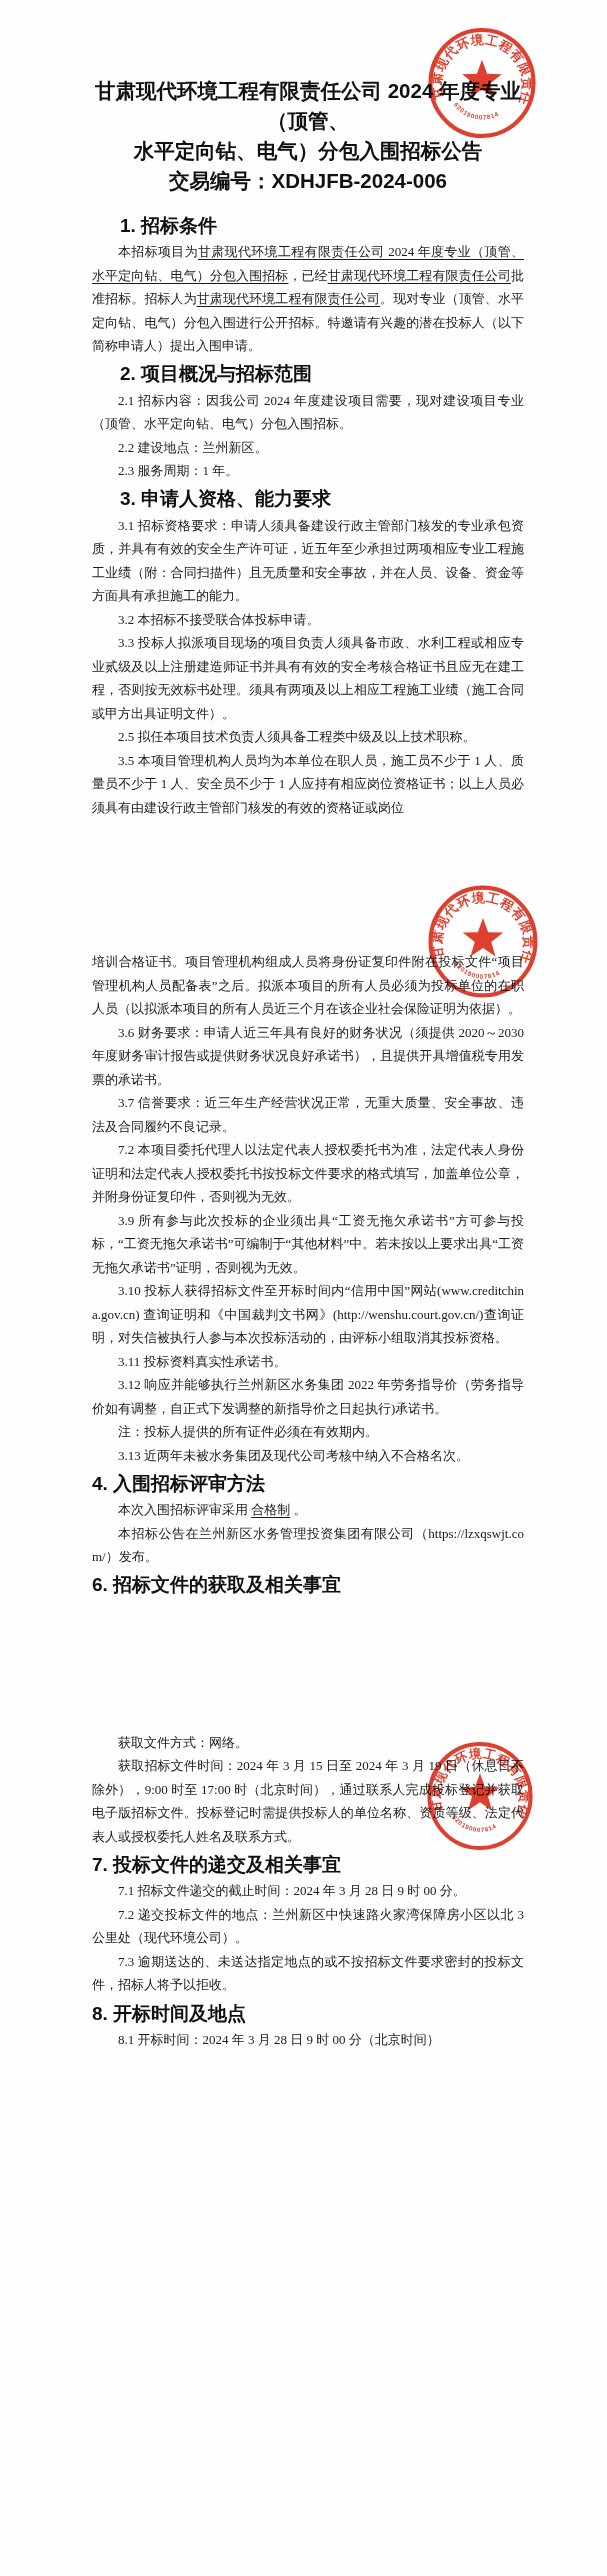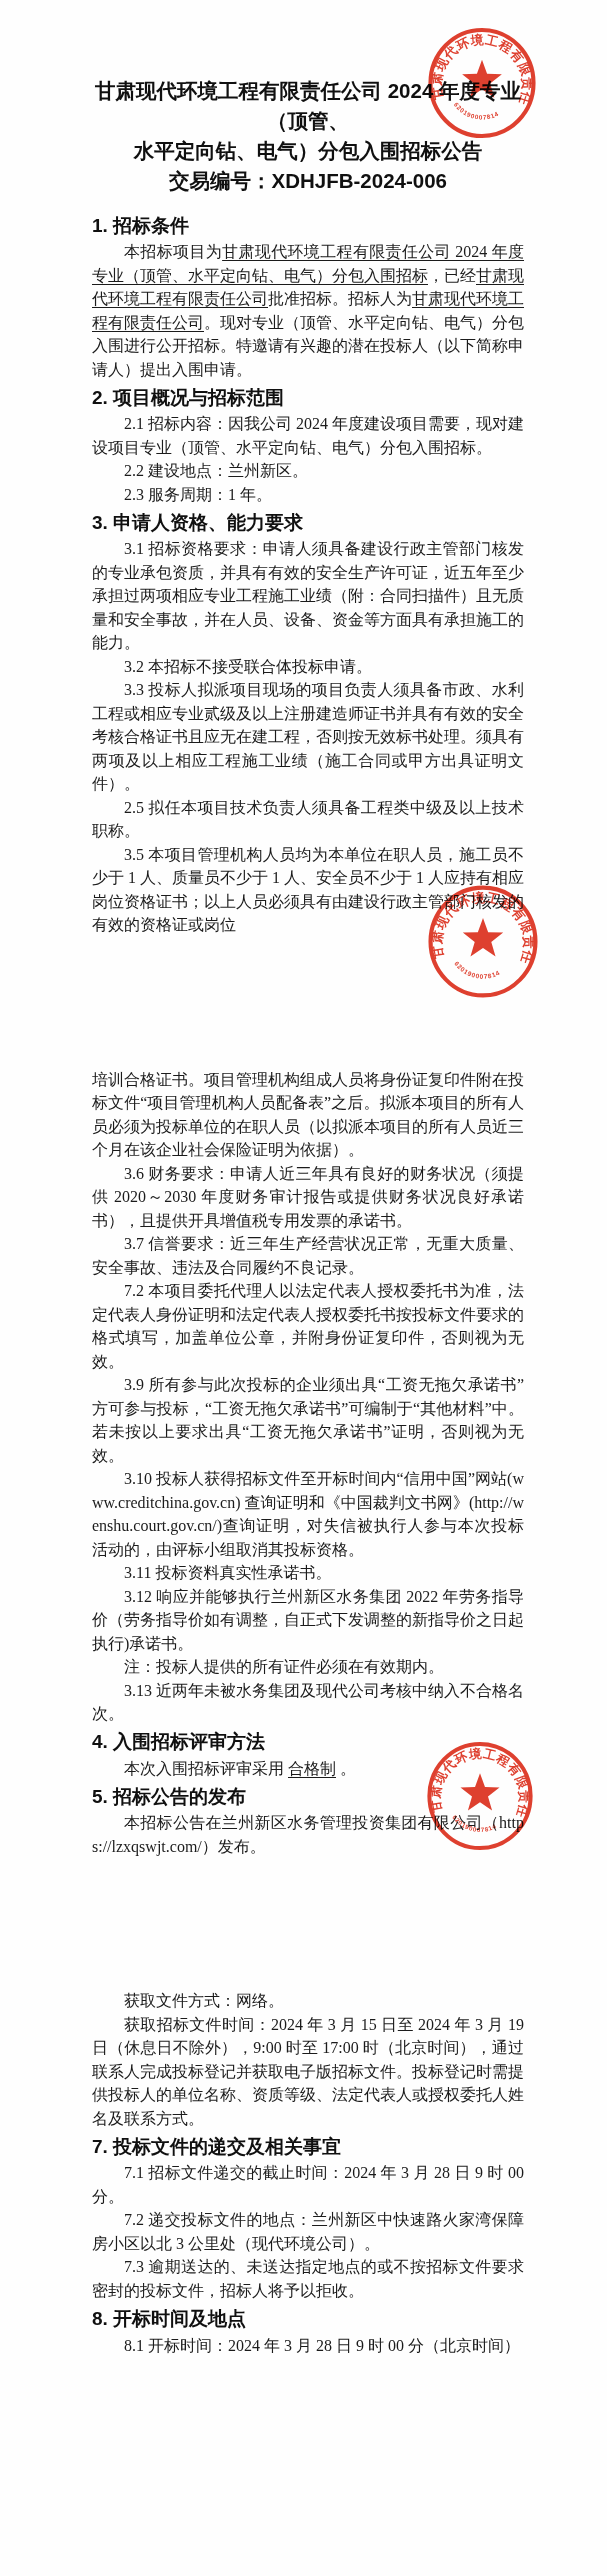--- a/index.html
+++ b/index.html
@@ -24,24 +24,24 @@
   }
   .doc-body > h3:first-child{margin-top:17.5px;}
   .sec-h{
     font-family:"Liberation Sans","DejaVu Sans",sans-serif;
     font-size:19px;
     line-height:23.5px;
     font-weight:700;
     color:#101010;
     margin:4.6px 0 3px 0;
   }
-  .sec-h.ind{}
+  .sec-h.ind{margin-left:28px;}
   .para{
     margin:0;
-    font-size:16px;
+    font-size:13px;
     line-height:23.5px;
     text-align:justify;
     text-justify:inter-ideograph;
     text-indent:2em;
     word-break:break-all;
   }
   .para.no-indent{text-indent:0;}
   .para u{text-decoration:underline;text-underline-offset:3px;}
   .page-gap{height:131px;}
   
@@ -125,22 +125,22 @@
         <p class="para"><span>3.7 信誉要求：近三年生产经营状况正常，无重大质量、安全事故、违法及合同履约不良记录。</span></p>
         <p class="para"><span>7.2 本项目委托代理人以法定代表人授权委托书为准，法定代表人身份证明和法定代表人授权委托书按投标文件要求的格式填写，加盖单位公章，并附身份证复印件，否则视为无效。</span></p>
         <p class="para"><span>3.9 所有参与此次投标的企业须出具“工资无拖欠承诺书”方可参与投标，“工资无拖欠承诺书”可编制于“其他材料”中。若未按以上要求出具“工资无拖欠承诺书”证明，否则视为无效。</span></p>
         <p class="para"><span>3.10 投标人获得招标文件至开标时间内“信用中国”网站(www.creditchina.gov.cn) 查询证明和《中国裁判文书网》(http://wenshu.court.gov.cn/)查询证明，对失信被执行人参与本次投标活动的，由评标小组取消其投标资格。</span></p>
         <p class="para"><span>3.11 投标资料真实性承诺书。</span></p>
         <p class="para"><span>3.12 响应并能够执行兰州新区水务集团 2022 年劳务指导价（劳务指导价如有调整，自正式下发调整的新指导价之日起执行)承诺书。</span></p>
         <p class="para"><span>注：投标人提供的所有证件必须在有效期内。</span></p>
         <p class="para"><span>3.13 近两年未被水务集团及现代公司考核中纳入不合格名次。</span></p>
         <h3 class="sec-h">4. 入围招标评审方法</h3>
         <p class="para"><span>本次入围招标评审采用 </span><u>合格制</u><span> 。</span></p>
-        <h3 class="sec-h">5. 招标公告的发布</h3>
         <p class="para"><span>本招标公告在兰州新区水务管理投资集团有限公司（https://lzxqswjt.com/）发布。</span></p>
+        <h3 class="sec-h">6. 招标文件的获取及相关事宜</h3>
         <div class="page-gap"></div>
         <p class="para"><span>获取文件方式：网络。</span></p>
         <p class="para"><span>获取招标文件时间：2024 年 3 月 15 日至 2024 年 3 月 19 日（休息日不除外），9:00 时至 17:00 时（北京时间），通过联系人完成投标登记并获取电子版招标文件。投标登记时需提供投标人的单位名称、资质等级、法定代表人或授权委托人姓名及联系方式。</span></p>
         <h3 class="sec-h">7. 投标文件的递交及相关事宜</h3>
         <p class="para"><span>7.1 招标文件递交的截止时间：2024 年 3 月 28 日 9 时 00 分。</span></p>
         <p class="para"><span>7.2 递交投标文件的地点：兰州新区中快速路火家湾保障房小区以北 3 公里处（现代环境公司）。</span></p>
         <p class="para"><span>7.3 逾期送达的、未送达指定地点的或不按招标文件要求密封的投标文件，招标人将予以拒收。</span></p>
         <h3 class="sec-h">8. 开标时间及地点</h3>
         <p class="para"><span>8.1 开标时间：2024 年 3 月 28 日 9 时 00 分（北京时间）</span></p>
       </div>

